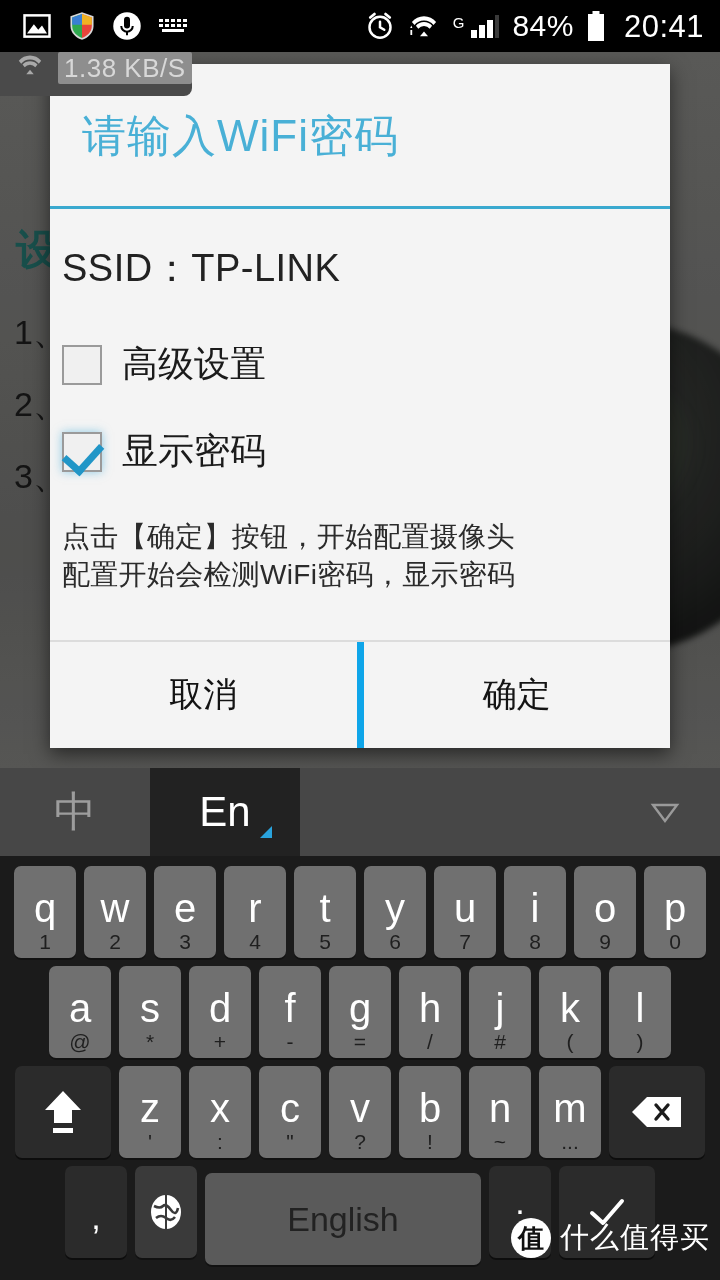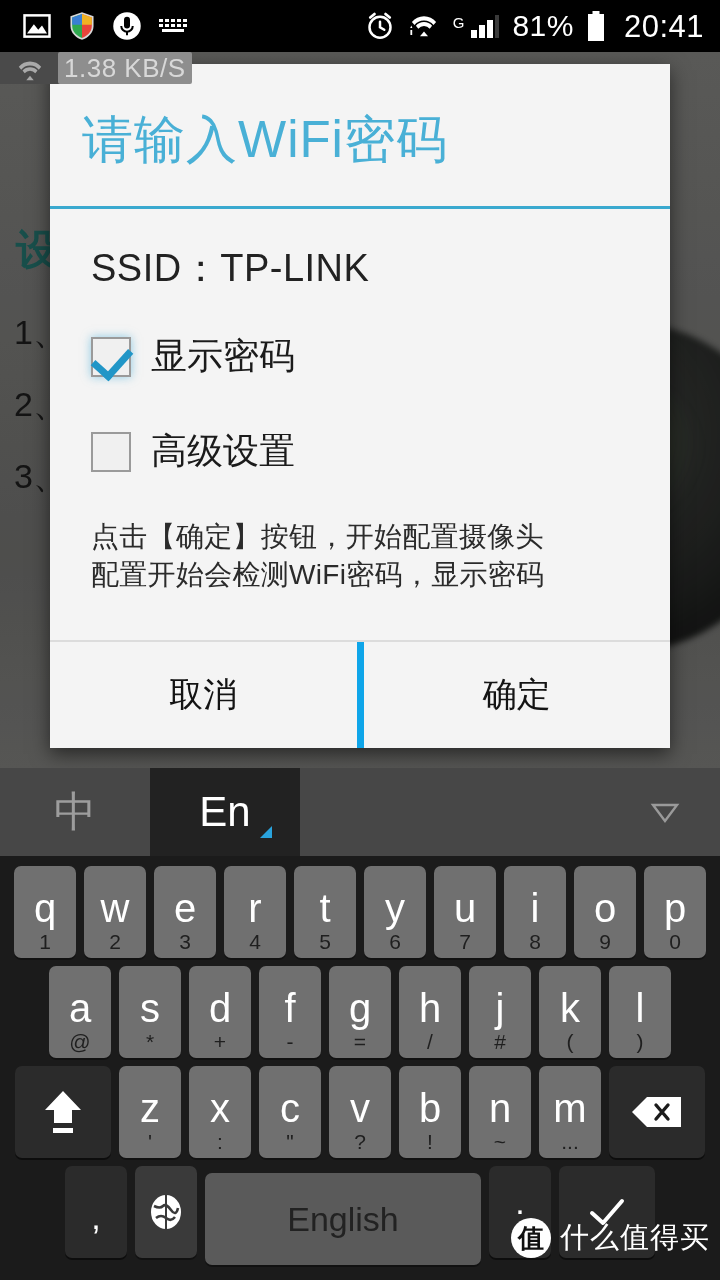--- a/index.html
+++ b/index.html
@@ -18,22 +18,22 @@
   }
   .sb-left{ display:flex; align-items:center; gap:16px; padding-left:22px; }
   .sb-right{ margin-left:auto; display:flex; align-items:center; gap:12px; padding-right:16px; }
   .sb-icon{ display:block; }
   .sb-text{ color:#fff; font-size:30px; letter-spacing:0.5px; line-height:1; }
   .sb-time{ color:#fff; font-size:31px; letter-spacing:0.5px; line-height:1;margin-left:6px; }
   .gletter{ color:#fff; font-size:15px; line-height:1; align-self:flex-start; margin-top:5px; margin-right:-6px; }
 
   
   .speedbadge{
-    position:absolute; left:0; top:52px; height:32px; z-index:45;
-    display:flex; align-items:flex-end; background:#4a4a4a;
+    position:absolute; left:0; top:52px; height:44px; z-index:45;
+    display:flex; align-items:flex-start; background:#4a4a4a;
     border-radius:0 8px 8px 0; 
   }
   .speedbadge .sbi{ padding:0 12px 0 14px; display:flex; align-items:center; }
   .speed-txt{ color:#d8d8d8; font-size:26px; line-height:1; letter-spacing:0.5px;
               background:#8e8e8e; padding:3px 6px; border-radius:2px; }
 
   
   .appbg{ position:absolute; left:0; top:52px; width:720px; height:716px; overflow:hidden;
           background:linear-gradient(180deg,#6a6a68 0%,#636361 40%,#5d5d5b 70%,#676765 100%); }
   .bg-blob{
@@ -54,25 +54,25 @@
   .bg-scrim{ position:absolute; inset:0; background:rgba(0,0,0,0.16); }
 
   
   .dialog{
     position:absolute; left:50px; top:64px; width:620px; height:684px;
     background:#f4f4f4; z-index:30;
     box-shadow:0 6px 18px rgba(0,0,0,.55);
     display:flex; flex-direction:column;
   }
   .dlg-title{
-    color:#49b0d6; font-size:51px; padding:48px 0 0 32px; letter-spacing:1px;
+    color:#49b0d6; font-size:44px; padding:48px 0 0 32px; letter-spacing:1px;
     line-height:1.1; height:142px;
   }
   .dlg-divider{ height:3px; background:#3aa9cf; margin:0; }
-  .dlg-body{ flex:1; padding:0 41px; position:relative; }
+  .dlg-body{ flex:1; padding:0 12px; position:relative; }
 
   .row-ssid{ display:flex; align-items:baseline; padding-top:34px; }
   .ssid-label{ color:#222; font-size:38px; letter-spacing:.5px; }
   .ssid-value{ color:#222; font-size:38px; letter-spacing:.5px; }
 
   .row-pass{ display:flex; align-items:flex-end; margin-top:34px; }
   .pass-label{ color:#111; font-size:38px; white-space:nowrap; padding-bottom:6px; }
   .pass-field{
     position:relative; flex:1; margin-left:14px; height:58px;
     border-bottom:3px solid #2e9cbd; border-left:3px solid #2e9cbd; border-right:3px solid #2e9cbd;
@@ -209,21 +209,21 @@
         <path d="M17 19.5 l4 4.8 h-8 Z" fill="#fff"></path>
         <path d="M3.2 16 l2.2 0 l-1.1 -2.4 Z M3.4 18 h1.8 v5 H3.4 Z" fill="#fff"></path>
       </svg>
       <span class="gletter">G</span>
       <svg class="sb-icon" width="30" height="28" viewBox="0 0 30 28">
         <rect x="1" y="18" width="6" height="8" fill="#fff"></rect>
         <rect x="9" y="13" width="6" height="13" fill="#fff"></rect>
         <rect x="17" y="8" width="6" height="18" fill="#fff"></rect>
         <rect x="25" y="3" width="4" height="23" fill="#3a3a3a"></rect>
       </svg>
-      <span class="sb-text">81%</span>
+      <span class="sb-text">84%</span>
       <svg class="sb-icon" width="20" height="32" viewBox="0 0 20 32">
         <rect x="6.5" y="1" width="7" height="3" fill="#fff"></rect>
         <rect x="2" y="4" width="16" height="27" fill="#fff"></rect>
       </svg>
       <span class="sb-time">20:41</span>
     </div>
   </div>
 
   <div class="speedbadge">
     <span class="sbi">
@@ -241,28 +241,28 @@
     <div class="dlg-divider"></div>
 
     <div class="dlg-body">
 
       <div class="row-ssid">
         <span class="ssid-label">SSID：</span>
         <span class="ssid-value">TP-LINK</span>
       </div>
 
 
+      <div class="cbrow second">
+        <span class="cbox"></span>
+        <span class="cblabel">高级设置</span>
+      </div>
+
       <div class="cbrow">
         <span class="cbox checked"></span>
         <span class="cblabel">显示密码</span>
-      </div>
-
-      <div class="cbrow second">
-        <span class="cbox"></span>
-        <span class="cblabel">高级设置</span>
       </div>
 
       <div class="hint">
         <div>点击【确定】按钮，开始配置摄像头</div>
         <div>配置开始会检测WiFi密码，显示密码</div>
       </div>
     </div>
 
     <div class="dlg-actions">
       <button class="dlg-btn cancel">取消</button>

